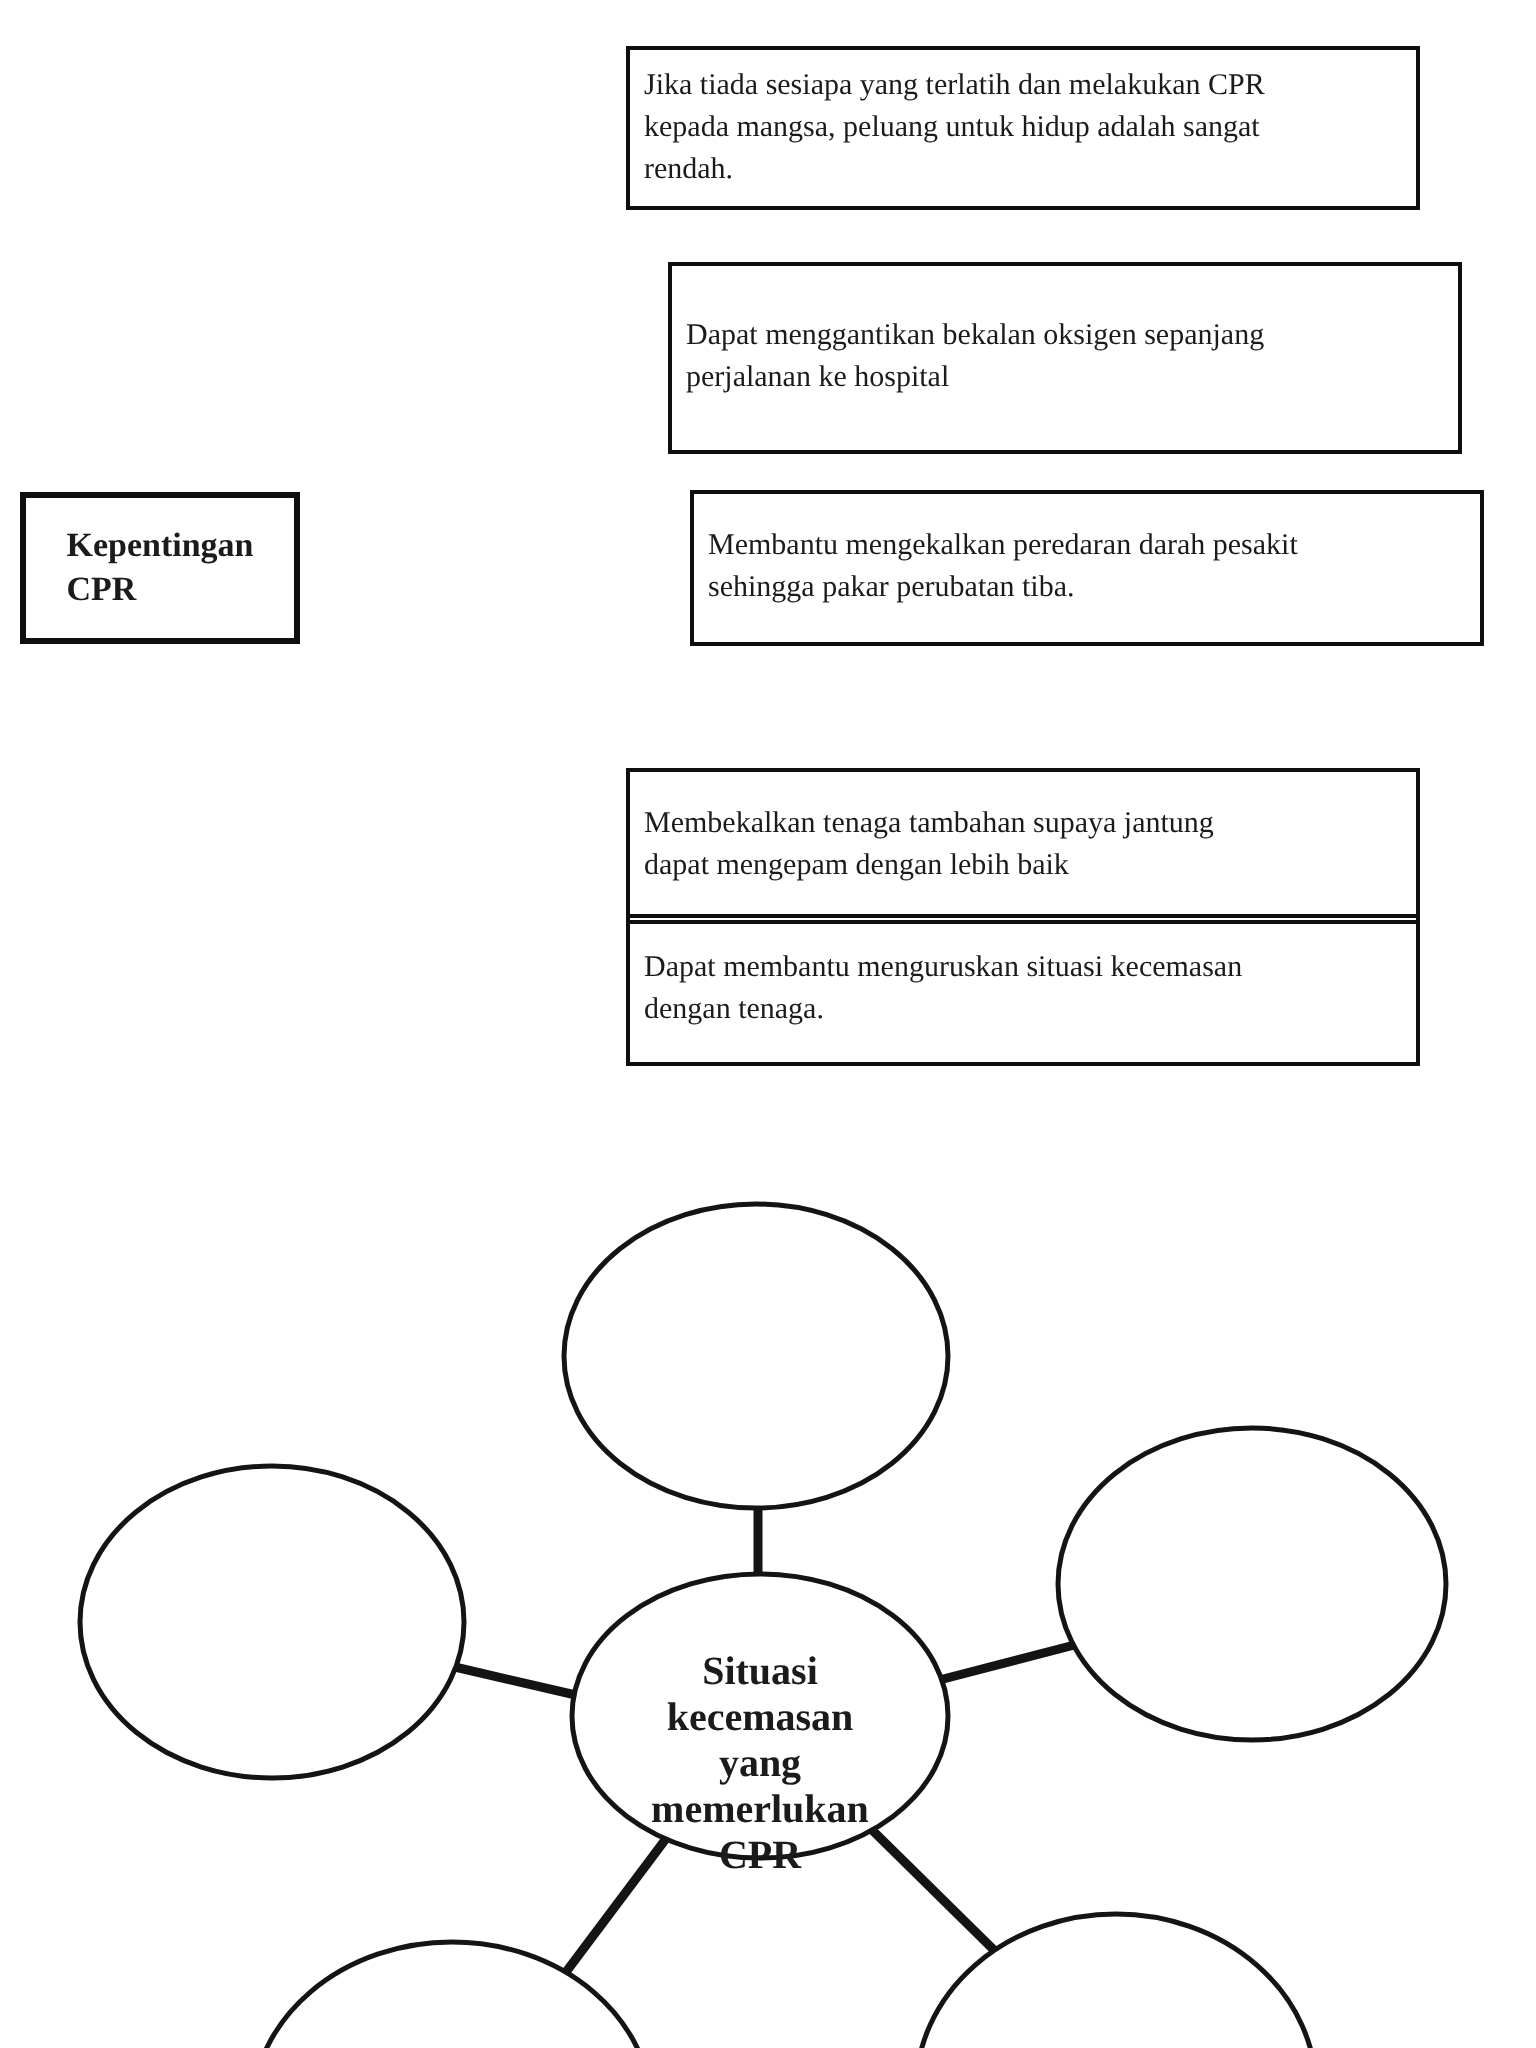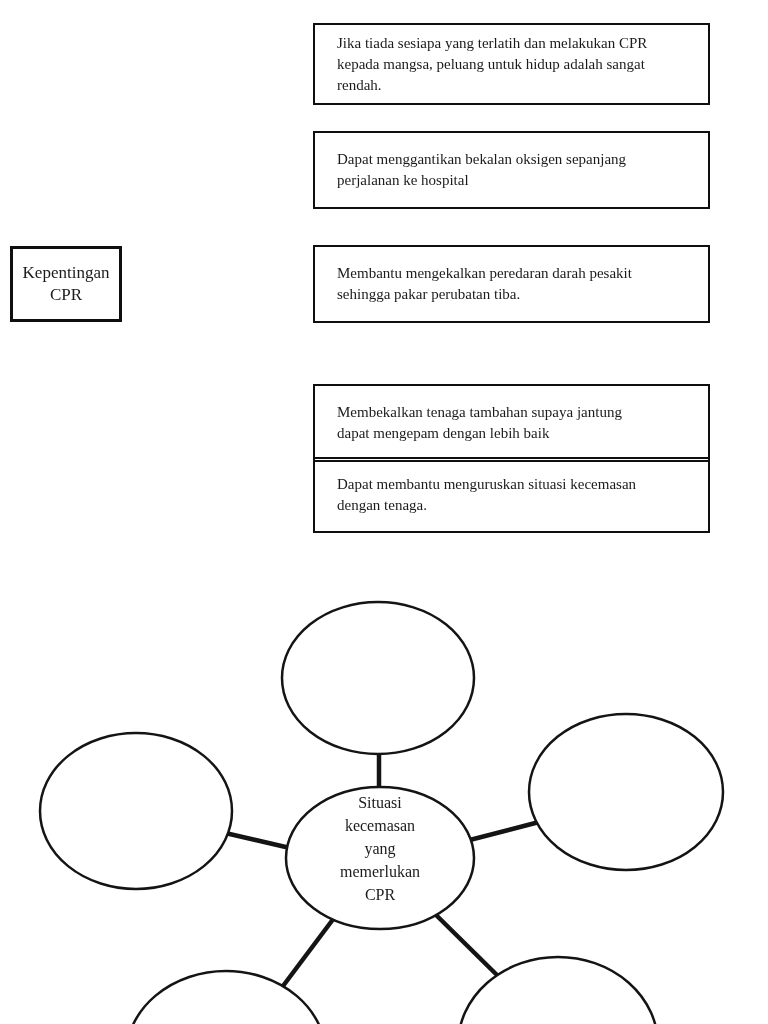--- a/index.html
+++ b/index.html
@@ -10,64 +10,64 @@
     overflow: hidden;
     font-family: "Liberation Serif", "DejaVu Serif", serif;
     color: #1b1b1b;
   }
   .preline { white-space: pre-line; }
 
   
   .title-box {
     position: absolute;
     left: 10px; top: 246px;
-    width: 112px; height: 76px;
+    width: 140px; height: 76px;
     border: 3px solid #0f0f0f;
     box-sizing: border-box;
     display: flex; align-items: center; justify-content: center;
-    text-align: center;
-    font-weight: normal;
+    text-align: left;
+    font-weight: bold;
     font-size: 17px;
     line-height: 22px;
   }
 
   
   .txt-box {
     position: absolute;
     left: 313px;
     width: 397px;
     border: 2px solid #0f0f0f;
     box-sizing: border-box;
     display: flex; align-items: center;
   }
   .txt-box .inner {
-    padding: 0 12px 0 22px;
+    padding: 0 12px 0 7px;
     font-size: 15px;
     line-height: 21px;
   }
   .pos-1 { top: 23px;  height: 82px; }
-  .pos-2 { top: 131px; height: 78px; }
-  .pos-3 { top: 245px; height: 78px; }
+  .pos-2 { top: 131px; height: 96px; margin-left: 21px; }
+  .pos-3 { top: 245px; height: 78px; margin-left: 32px; }
   .pos-4 { top: 348px; height: 78px; margin-top: 36px; }
   .pos-5 { top: 457px; height: 76px; }
 
   
   .mindmap-svg {
     position: absolute;
     left: 0; top: 560px;
     width: 768px; height: 464px;
     display: block;
   }
   .center-label {
     position: absolute;
-    left: 295px; top: 791px;
+    left: 295px; top: 825px;
     width: 170px;
     text-align: center;
-    font-weight: normal;
-    font-size: 16px;
+    font-weight: bold;
+    font-size: 20px;
     line-height: 23px;
   }
 </style>
 </head>
 <body>
 
 <div class="title-box preline">Kepentingan
 CPR</div>
 
 <div class="txt-box pos-1">

